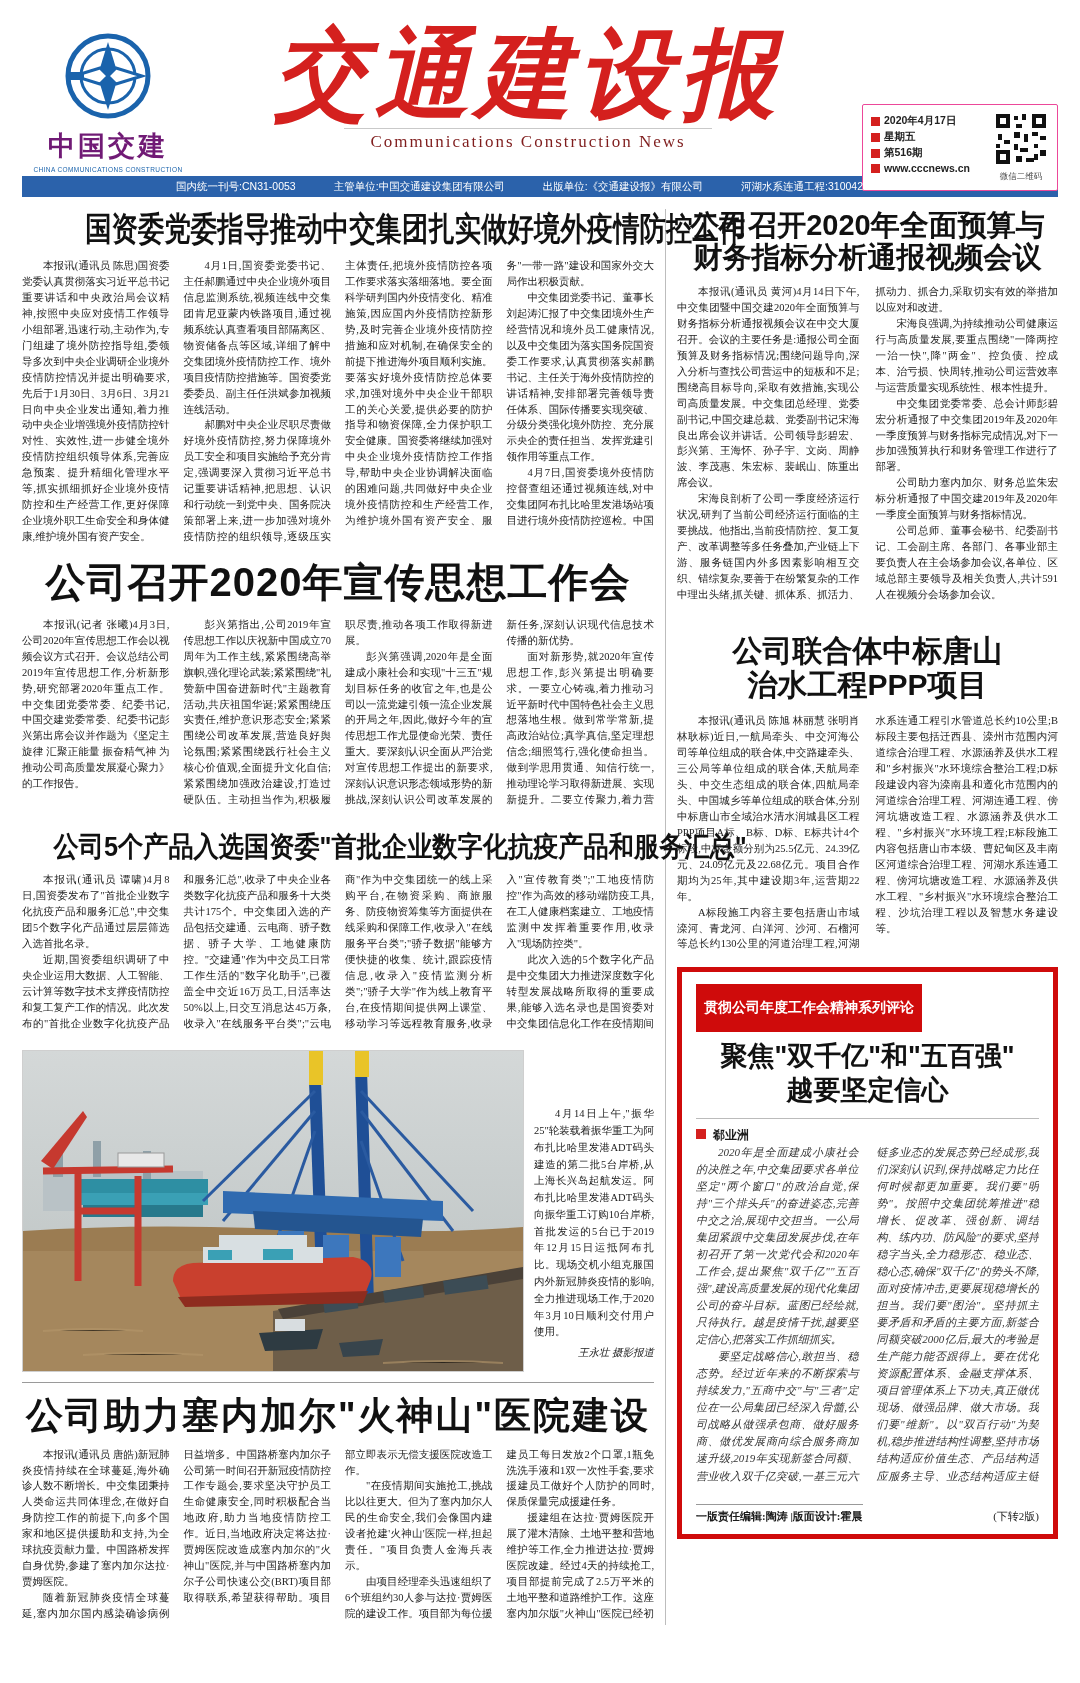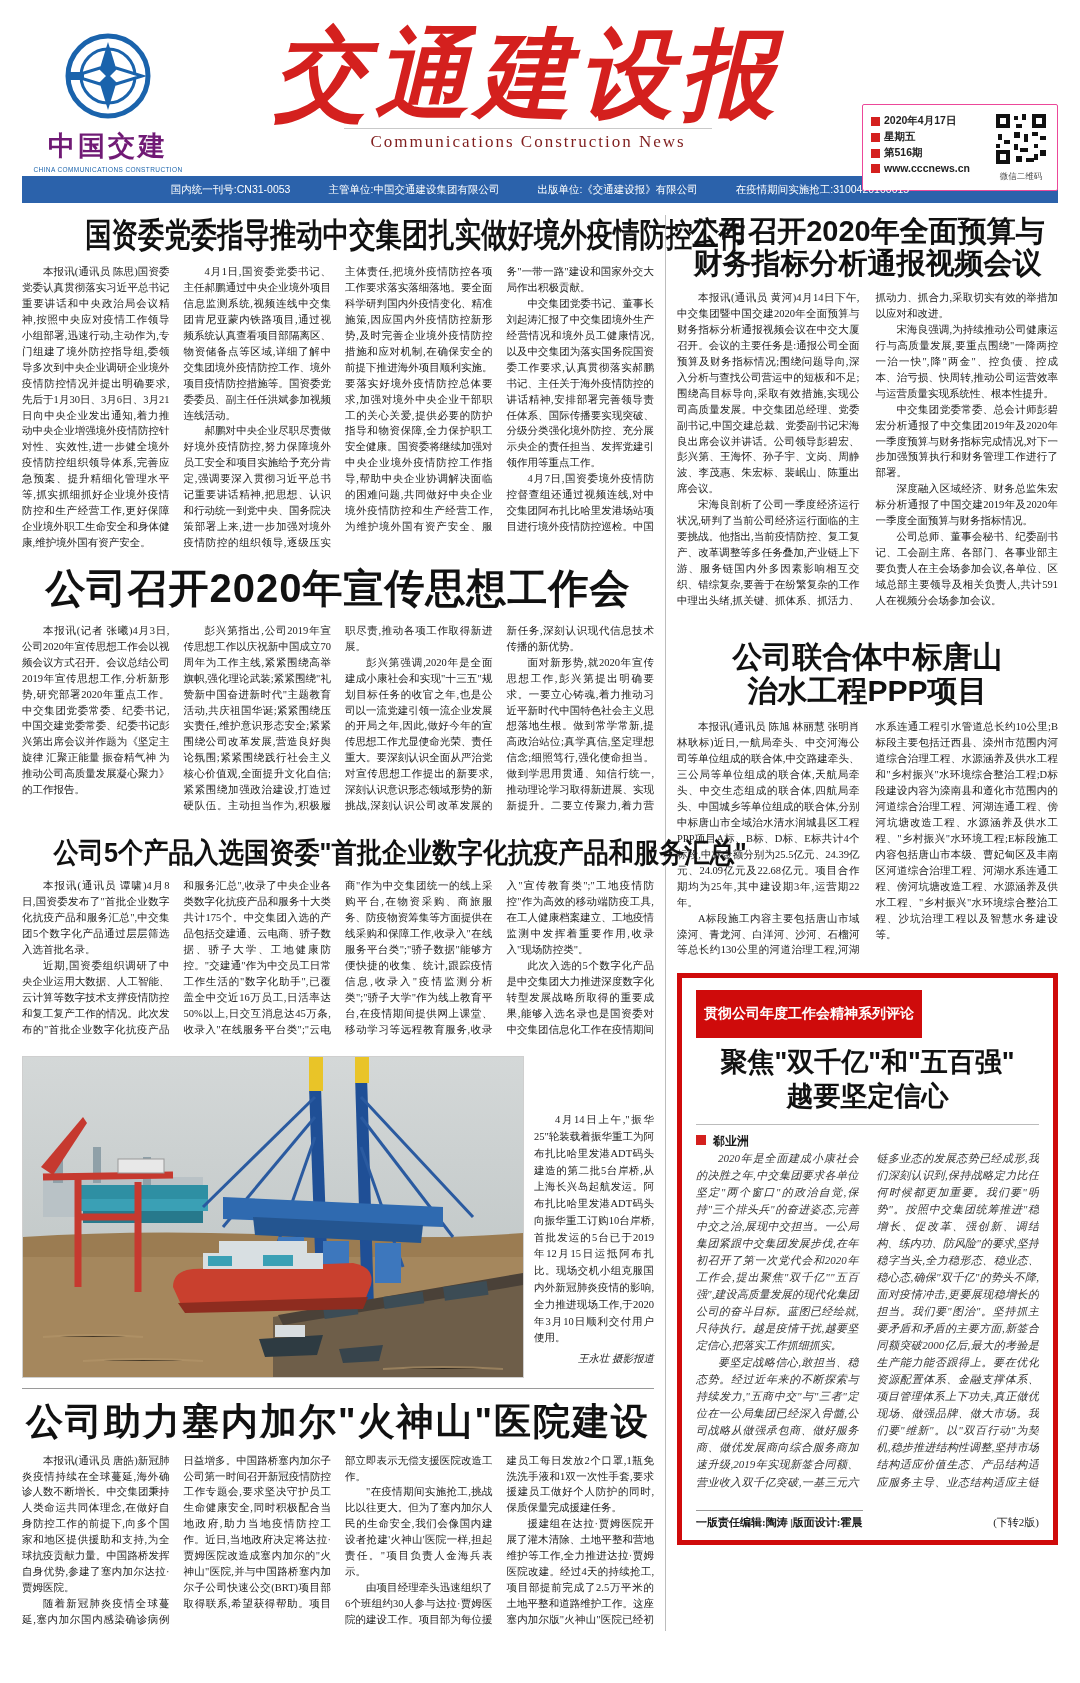--- a/index.html
+++ b/index.html
@@ -19,21 +19,21 @@
   .date-box{width:196px;border:1px solid #ec4899;border-radius:2px;margin-top:78px;padding:7px 8px;
             display:flex;gap:8px;box-sizing:border-box;background:#fff;}
   .date-rows{flex:1;}
   .date-row{display:flex;align-items:center;font-family:"Liberation Sans",sans-serif;
             font-size:10.5px;font-weight:bold;color:#222;margin:2px 0;white-space:nowrap;}
   .red-sq{display:inline-block;width:9px;height:9px;background:#d4201e;margin-right:4px;flex:none;}
   .qr-wrap{width:56px;text-align:center;}
   .qr-label{font-size:8.5px;color:#444;margin-top:1px;font-family:Liberation Serif, serif;}
 
   
-  .info-bar{margin:4px 22px 0 22px;background:#2b62ab;color:#fff;height:27px;display:flex;
+  .info-bar{margin:4px 22px 0 22px;background:#2b62ab;color:#fff;height:21px;display:flex;
             align-items:center;justify-content:center;gap:38px;font-family:"Liberation Sans",sans-serif;
             font-size:10.5px;white-space:nowrap;}
 
   
   .content{display:flex;padding:8px 22px 0 22px;}
   .col-left{width:632px;flex:none;}
   .v-div{width:1px;background:#bdbdbd;margin:4px 11px 0 11px;}
   .col-right{flex:1;min-width:0;}
 
   .headline{font-family:"Liberation Sans","DejaVu Sans",sans-serif;font-weight:900;color:#111;
@@ -160,21 +160,21 @@
         </span>
         <div class="qr-label">微信二维码</div>
       </div>
     </div>
   </header>
 
   <div class="info-bar">
     <span>国内统一刊号:CN31-0053</span>
     <span>主管单位:中国交通建设集团有限公司</span>
     <span>出版单位:《交通建设报》有限公司</span>
-    <span>在疫情期间实施抢工:3100420100015</span>
+    <span>河湖水系连通工程:3100420100015</span>
   </div>
 
   <main class="content">
 
     <div class="col-left">
 
       <article>
         <h1 class="headline h-a1">国资委党委指导推动中交集团扎实做好境外疫情防控工作</h1>
         <div class="art-body cols-4 b-a1">
             <p>本报讯(通讯员 陈思)国资委党委认真贯彻落实习近平总书记重要讲话和中央政治局会议精神,按照中央应对疫情工作领导小组部署,迅速行动,主动作为,专门组建了境外防控指导组,委领导多次到中央企业调研企业境外疫情防控情况并提出明确要求,先后于1月30日、3月6日、3月21日向中央企业发出通知,着力推动中央企业增强境外疫情防控针对性、实效性,进一步健全境外疫情防控组织领导体系,完善应急预案、提升精细化管理水平等,抓实抓细抓好企业境外疫情防控和生产经营工作,更好保障企业境外职工生命安全和身体健康,维护境外国有资产安全。</p>
@@ -315,21 +315,21 @@
       <article>
         <h1 class="headline h-a2">
           <span>公司召开2020年全面预算与</span><br>
           <span>财务指标分析通报视频会议</span>
         </h1>
         <div class="art-body cols-2 b-a2">
             <p>本报讯(通讯员 黄河)4月14日下午,中交集团暨中国交建2020年全面预算与财务指标分析通报视频会议在中交大厦召开。会议的主要任务是:通报公司全面预算及财务指标情况;围绕问题导向,深入分析与查找公司营运中的短板和不足;围绕高目标导向,采取有效措施,实现公司高质量发展。中交集团总经理、党委副书记,中国交建总裁、党委副书记宋海良出席会议并讲话。公司领导彭碧宏、彭兴第、王海怀、孙子宇、文岗、周静波、李茂惠、朱宏标、裴岷山、陈重出席会议。</p>
             <p>宋海良剖析了公司一季度经济运行状况,研判了当前公司经济运行面临的主要挑战。他指出,当前疫情防控、复工复产、改革调整等多任务叠加,产业链上下游、服务链国内外多因素影响相互交织、错综复杂,要善于在纷繁复杂的工作中理出头绪,抓关键、抓体系、抓活力、抓动力、抓合力,采取切实有效的举措加以应对和改进。</p>
             <p>宋海良强调,为持续推动公司健康运行与高质量发展,要重点围绕"一降两控一治一快",降"两金"、控负债、控成本、治亏损、快周转,推动公司运营效率与运营质量实现系统性、根本性提升。</p>
             <p>中交集团党委常委、总会计师彭碧宏分析通报了中交集团2019年及2020年一季度预算与财务指标完成情况,对下一步加强预算执行和财务管理工作进行了部署。</p>
-            <p>深度融入区域经济、财务总监朱宏标分析通报了中国交建2019年及2020年一季度全面预算与财务指标情况。</p>
+            <p>公司助力塞内加尔、财务总监朱宏标分析通报了中国交建2019年及2020年一季度全面预算与财务指标情况。</p>
             <p>公司总师、董事会秘书、纪委副书记、工会副主席、各部门、各事业部主要负责人在主会场参加会议,各单位、区域总部主要领导及相关负责人,共计591人在视频分会场参加会议。</p>
           </div>
       </article>
 
       <article>
         <h1 class="headline h-a4">
           <span>公司联合体中标唐山</span><br>
           <span>治水工程PPP项目</span>
         </h1>
         <div class="art-body cols-2 b-a4">

